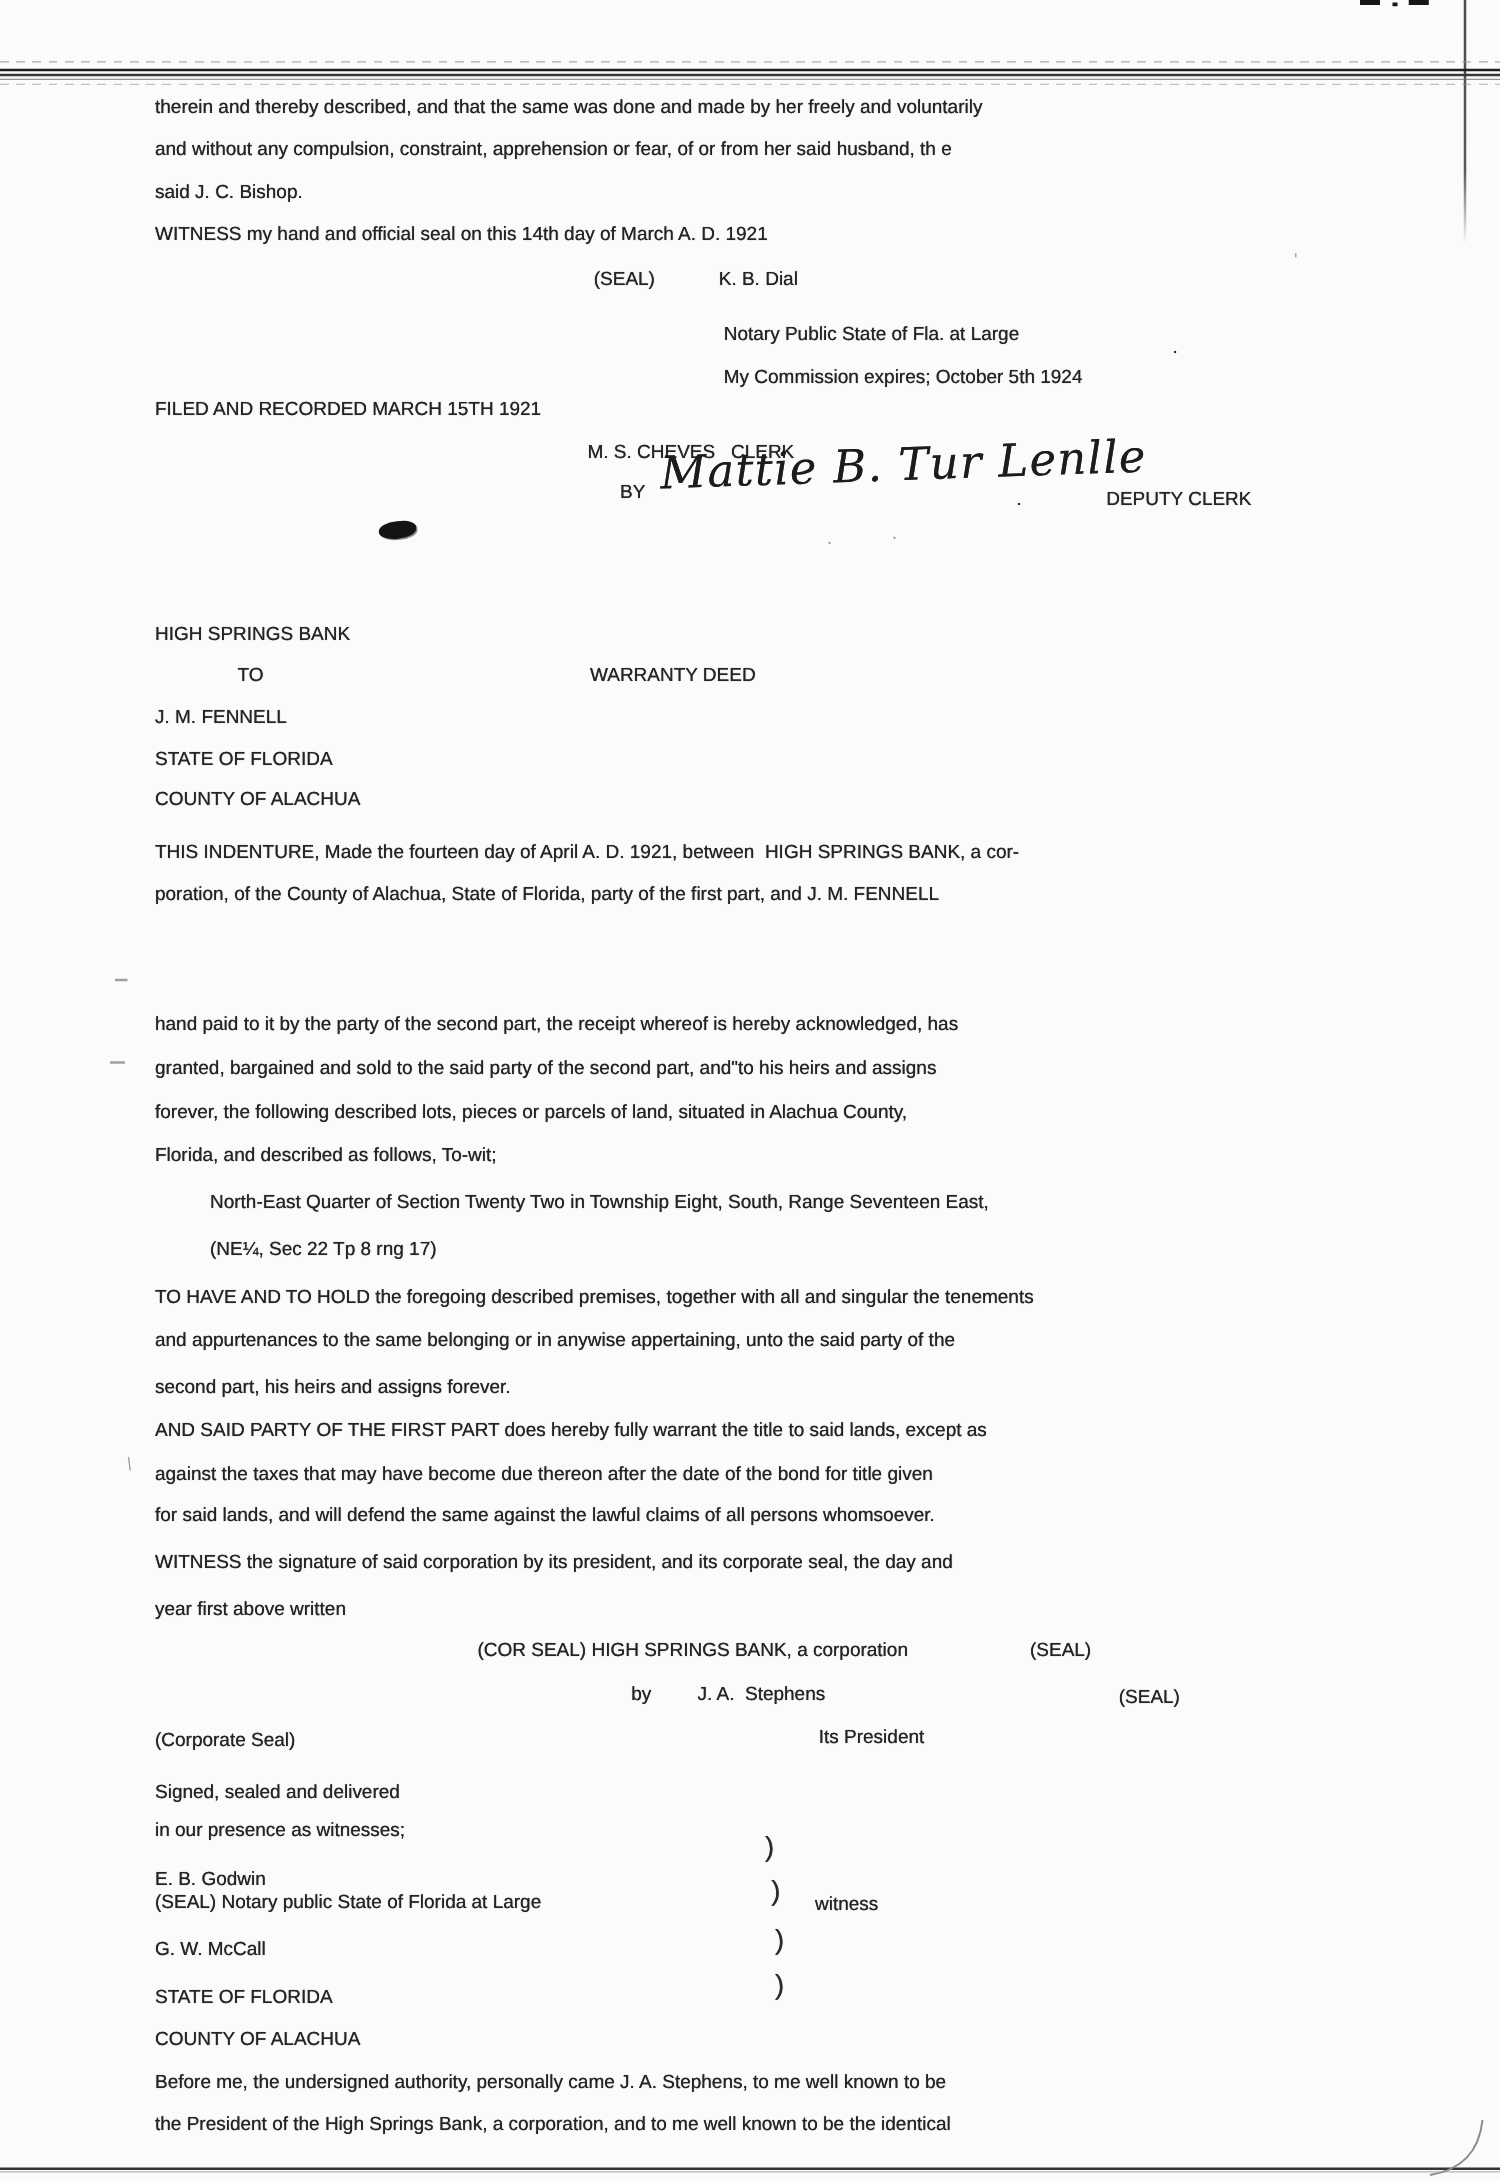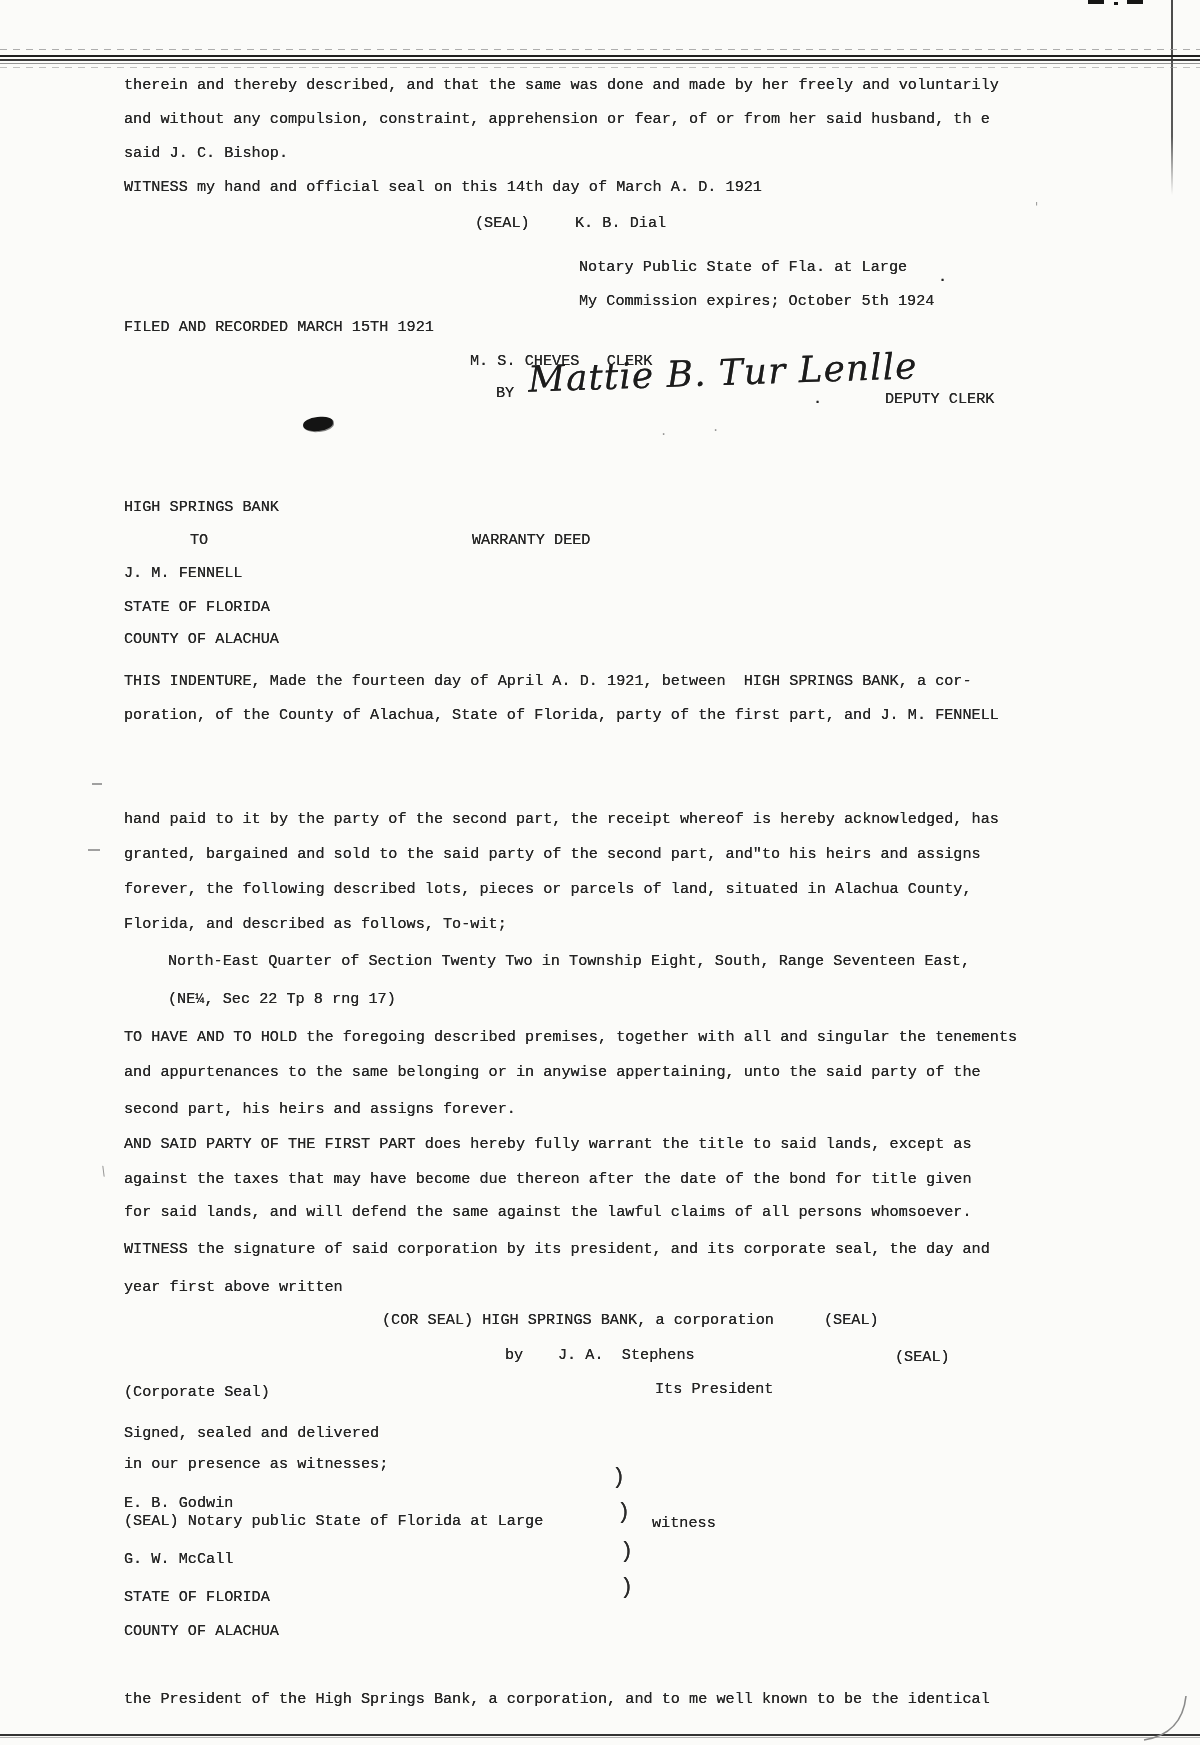--- a/index.html
+++ b/index.html
@@ -4,21 +4,21 @@
 <style>
   html,body { margin:0; padding:0; }
   body {
     width:1200px; height:1745px; position:relative;
     background:#fbfbf9; overflow:hidden;
     font-family:"DejaVu Sans Mono","Liberation Mono",monospace;
   }
   .page { position:absolute; inset:0; }
   .ln {
     position:absolute;
-    font-family:Liberation Mono, monospace;
+    font-family:Liberation Sans, sans-serif;
     font-size:15.2px; line-height:1.25; color:#242424;
     white-space:pre;
     text-shadow:0 0 .6px rgba(15,15,15,.85);
     text-align:right;
   }
   .paren { font-size:22px; color:#2a2a2a; }
   .sig {
     position:absolute;
     font-family:"DejaVu Serif","Liberation Serif",serif;
     font-style:italic; font-size:36px; letter-spacing:1px;
@@ -126,20 +126,21 @@
   <div class="ln paren" style="left:620px;top:1538px">)</div>
   <div class="ln paren" style="left:620px;top:1574px">)</div>
 
   <div class="ln" style="left:124px;top:1494px">E. B. Godwin</div>
   <div class="ln" style="left:124px;top:1512px">(SEAL) Notary public State of Florida at Large</div>
   <div class="ln" style="left:652px;top:1514px">witness</div>
   <div class="ln" style="left:124px;top:1550px">G. W. McCall</div>
 
   <div class="ln" style="left:124px;top:1588px">STATE OF FLORIDA</div>
   <div class="ln" style="left:124px;top:1622px">COUNTY OF ALACHUA</div>
+  <div class="ln" style="left:124px;top:1656px">Before me, the undersigned authority, personally came J. A. Stephens, to me well known to be</div>
   <div class="ln" style="left:124px;top:1690px">the President of the High Springs Bank, a corporation, and to me well known to be the identical</div>
 
   <div class="dash-mark" style="left:92px;top:783px;width:10px;"></div>
   <div class="dash-mark" style="left:88px;top:849px;width:12px;"></div>
   <div class="speck" style="left:1033px;top:200px;">'</div>
   <div class="speck" style="left:660px;top:424px;">.</div>
   <div class="speck" style="left:712px;top:420px;">.</div>
   <div class="speck" style="left:100px;top:1164px;transform:rotate(18deg)">\</div>
 
   <div class="bottom-rule1"></div>

